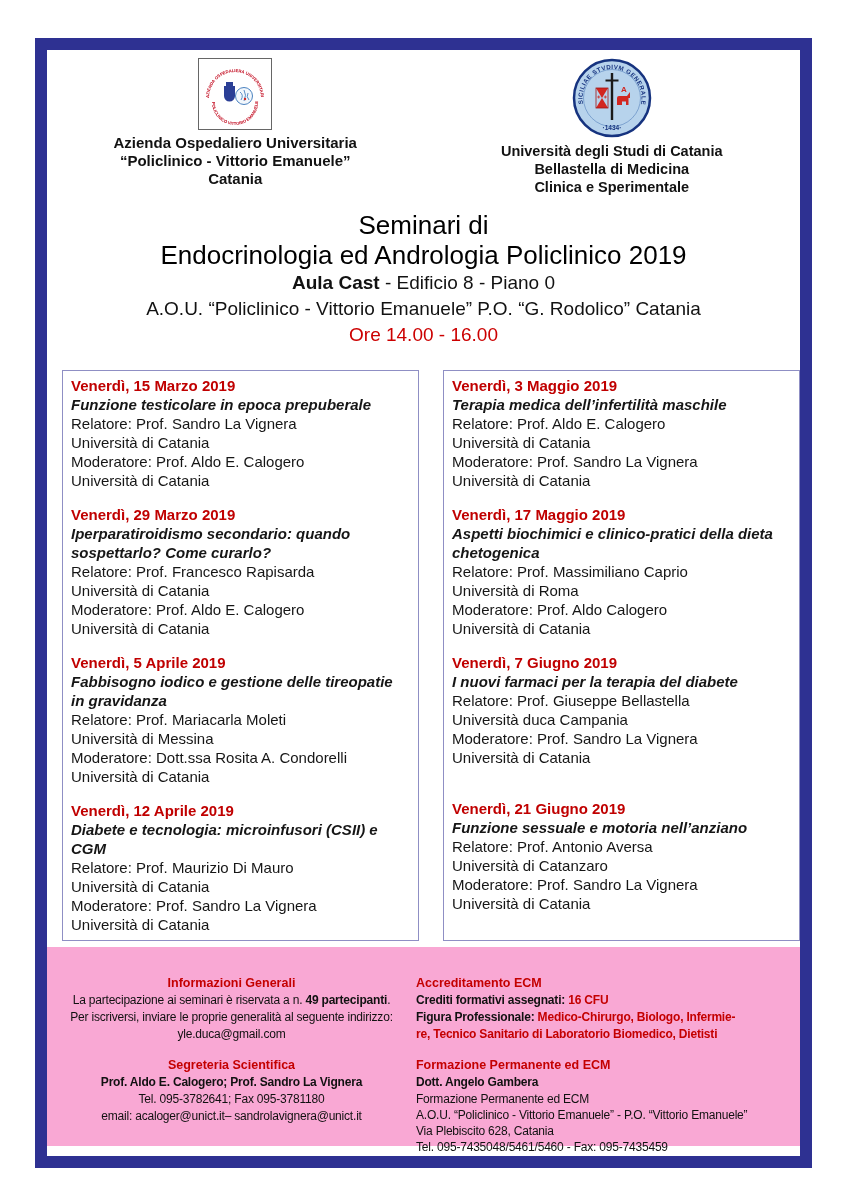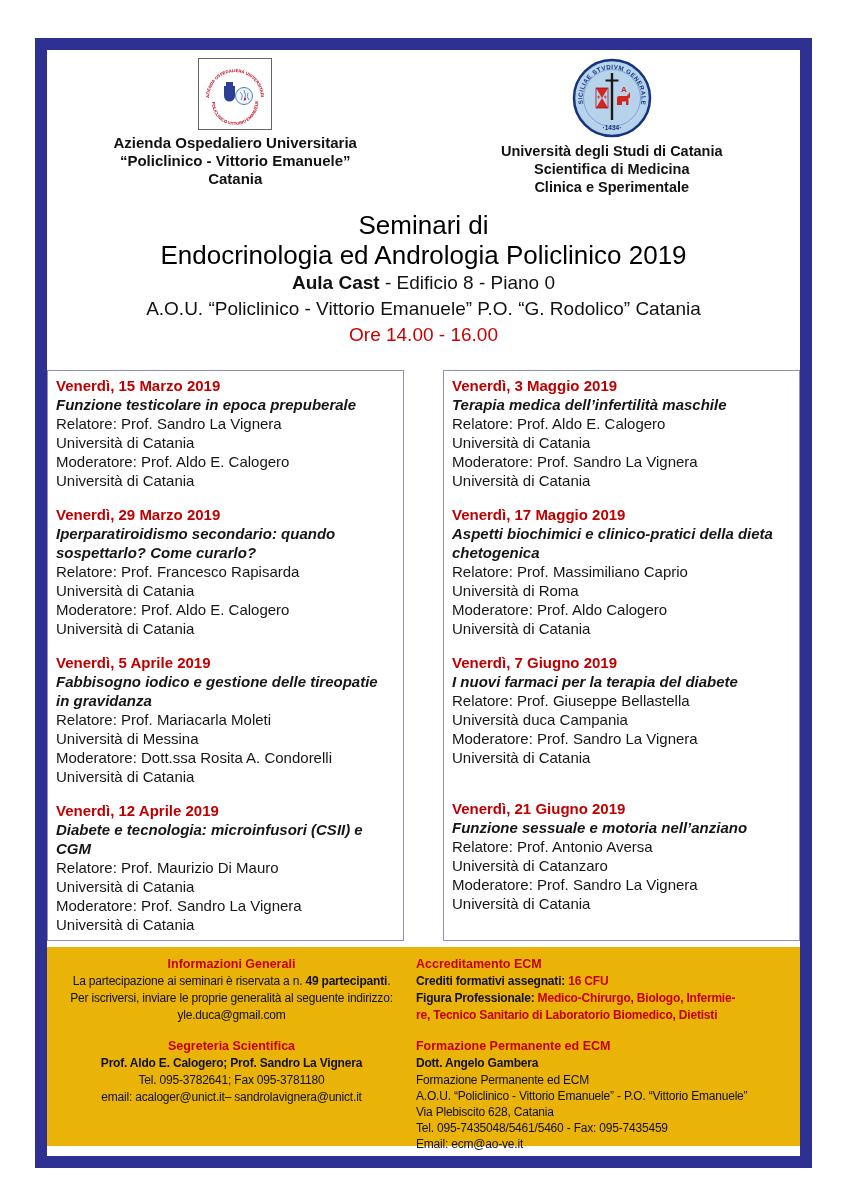--- a/index.html
+++ b/index.html
@@ -14,31 +14,31 @@
   .h-lines{margin-top:4px;font-weight:bold;font-size:15px;line-height:18px;
            color:#121212;text-align:center;}
 
   
   .titleblock{text-align:center;margin-top:14px;color:#121212;}
   .t-big{font-size:26px;line-height:30px;color:#000000;}
   .t-mid{font-size:19px;line-height:26px;}
   .t-time{font-size:19px;line-height:26px;color:#cc0000;}
 
   
-  .cols{display:flex;justify-content:space-between;gap:24px;margin-top:22px;}
+  .cols{display:flex;justify-content:flex-end;gap:24px;margin-top:22px;}
   .sem-box{width:357px;height:571px;border:1px solid #8f8fc4;box-sizing:border-box;
            padding:5px 8px;background:#fff;}
   .entry{margin-bottom:15px;font-size:15px;line-height:19px;color:#161616;}
   .entry.gap-lg{margin-bottom:32px;}
   .e-date{color:#c00000;font-weight:bold;}
   .e-title{font-weight:bold;font-style:italic;}
 
   
-  .footer{margin-top:6px;background:#eab308;height:199px;display:flex;
-          box-sizing:border-box;padding-top:9px;}
+  .footer{margin-top:6px;background:#f9a8d4;height:199px;display:flex;
+          box-sizing:border-box;padding-top:28px;}
   .f-left{width:49%;text-align:center;}
   .f-right{width:51%;text-align:left;}
   .f-head{color:#c40000;font-weight:bold;font-size:12.5px;line-height:17px;}
   .f-line{font-size:12px;line-height:17px;letter-spacing:-0.2px;color:#111;white-space:nowrap;}
   .f-line-sm{font-size:12px;line-height:16px;letter-spacing:-0.2px;color:#111;white-space:nowrap;}
   .f-bold{font-weight:bold;}
   .f-red{color:#c40000;font-weight:bold;}
   .f-gap{height:14px;}
 </style>
 </head>
@@ -88,21 +88,21 @@
           <rect x="33.5" y="21.5" width="13" height="2" fill="#1a1a1a"></rect>
           <polygon points="24,30 36,30 30,40" fill="#d22620"></polygon>
           <polygon points="24,50 36,50 30,40" fill="#d22620"></polygon>
           <rect x="24" y="30" width="12" height="20" fill="none" stroke="#a01515" stroke-width="0.8"></rect>
           <path d="M25.2,39 h3 M26.7,37.5 v3 M31.8,39 h3 M33.3,37.5 v3" stroke="#d22620" stroke-width="0.8"></path>
           <text x="52" y="34" font-size="8" font-weight="bold" fill="#d22620" text-anchor="middle">A</text>
           <path d="M45,47 v-7 q0,-2 2,-2 h8 l3,-4 v6 h-1.5 v7 h-2.5 v-3.5 h-4 v3.5 z" fill="#d22620"></path>
         </svg>
         <div class="h-lines" style="font-size:14.5px;">
           <div>Università degli Studi di Catania</div>
-          <div>Scientifica di Medicina</div>
+          <div>Bellastella di Medicina</div>
           <div>Clinica e Sperimentale</div>
         </div>
       </div>
     </div>
 
     <div class="titleblock">
       <div class="t-big">Seminari di</div>
       <div class="t-big">Endocrinologia ed Andrologia Policlinico 2019</div>
       <div class="t-mid"><span class="f-bold">Aula Cast</span><span> - Edificio 8 - Piano 0</span></div>
       <div class="t-mid">A.O.U. “Policlinico - Vittorio Emanuele”  P.O. “G. Rodolico” Catania</div>

